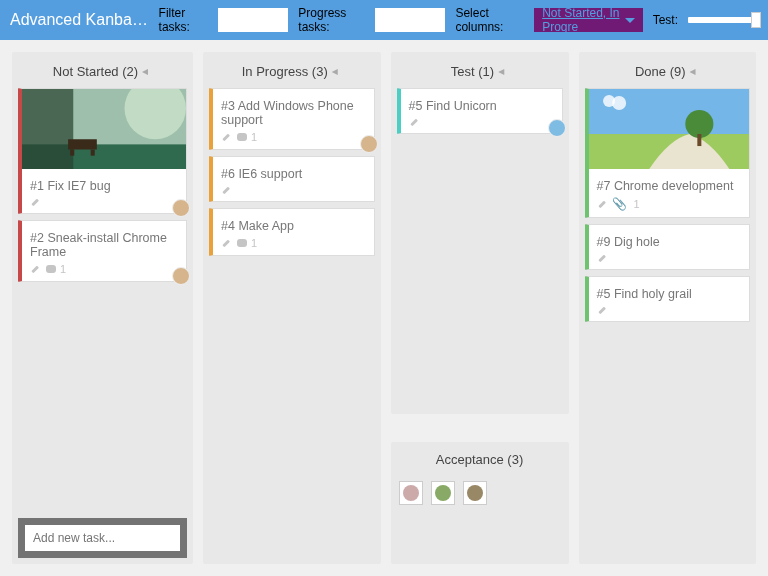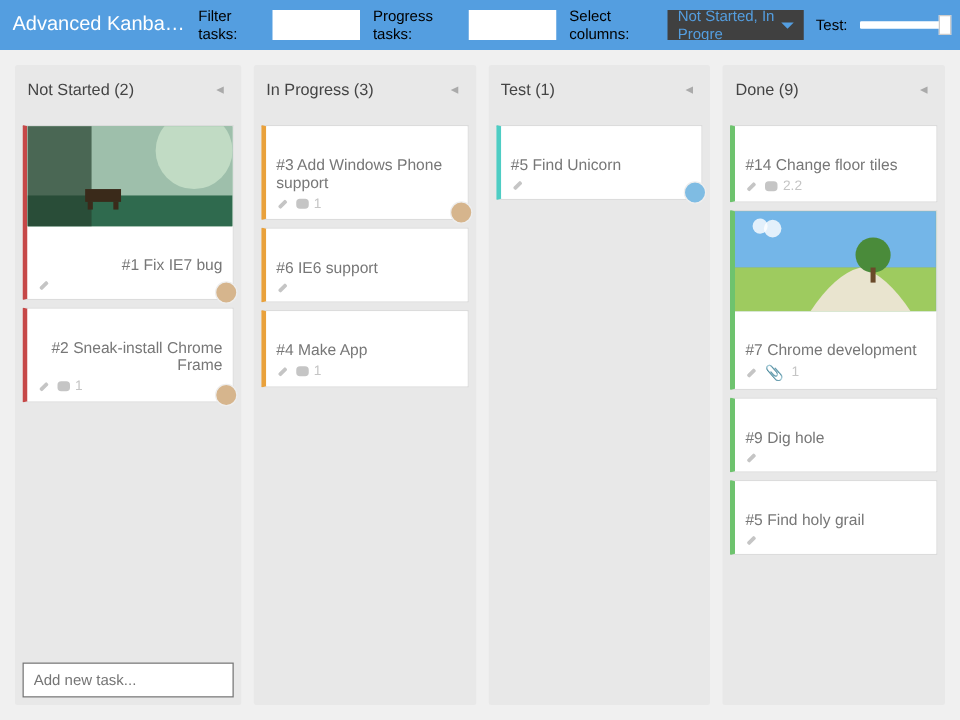--- a/index.html
+++ b/index.html
@@ -3,66 +3,66 @@
 <meta charset="utf-8">
 <style>
 * { box-sizing: border-box; margin: 0; padding: 0; }
 body { font-family: "Helvetica Neue", Arial, sans-serif; background: #f0f0f0; font-size: 13px; color: #555; width: 768px; height: 576px; overflow: hidden; }
 
 
 .header { background: #549ee0; color: #fff; height: 40px; display: flex; align-items: center; padding: 0 10px; gap: 10px; }
 .app-title { font-size: 16px; font-weight: 300; white-space: nowrap; overflow: hidden; text-overflow: ellipsis; max-width: 140px; }
 .hlabel { font-size: 12px; color: #000000; font-weight: 300; }
 .hinput { border: none; background: #fff; height: 24px; width: 70px; padding: 0 4px; font-size: 12px; }
-.hselect { background: #404040; color: #549ee0; height: 24px; width: 130px; padding: 0 8px; display: flex; align-items: center; justify-content: space-between; font-size: 12px; cursor: pointer; }
+.hselect { background: #701a75; color: #549ee0; height: 24px; width: 130px; padding: 0 8px; display: flex; align-items: center; justify-content: space-between; font-size: 12px; cursor: pointer; text-decoration: underline; }
 .hselect .tri { width:0; height:0; border-left:5px solid transparent; border-right:5px solid transparent; border-top:5px solid #549ee0; }
 .zoom { display:flex; align-items:center; }
 .zoom .track { width: 70px; height: 6px; background:#fff; position:relative; border-radius: 1px; }
 .zoom .thumb { position:absolute; right:-3px; top:-5px; width:10px; height:16px; background:#fff; border:1px solid #ccc; }
 
 
 .board { display: flex; gap: 10px; padding: 12px; height: calc(100% - 40px); }
 .lane { background: #e8e8e8; width: 181px; display: flex; flex-direction: column; border-radius: 2px; }
 .lane.mid-wrap { background:transparent; display:flex; flex-direction:column; gap:28px; width:181px; }
 .subcol { background:#e8e8e8; border-radius:2px; display:flex; flex-direction:column; }
 .subcol.test { flex: 1 1 240px; }
 .subcol.accept { flex: 1; }
-.col-head { display:flex; align-items:center; justify-content:space-between; padding: 10px 10px 20px; color:#444; font-size:13px; }
+.col-head { display:flex; align-items:center; justify-content:center; padding: 10px 10px 8px; color:#444; font-size:13px; }
 .col-head .chev { color:#aaa; cursor:pointer; font-size: 12px; padding:2px 4px; }
 .col-body { padding: 0 6px 6px; flex:1; overflow:hidden; display:flex; flex-direction:column; gap:6px; }
 
 
 .card { background:#fff; border:1px solid #dcdcdc; border-left-width:4px; border-radius:1px; position:relative; }
-.card.red { border-left-color:#c64848;text-align:right; }
+.card.red { border-left-color:#c64848; }
 .card.orange { border-left-color:#e9a13b; }
 .card.aqua { border-left-color:#4ecdc4; }
 .card.green { border-left-color:#6ec36e; }
 .card-img { width:100%; height:80px; background:#7fae8f; }
-.card-title { padding: 24px 8px 2px; color:#777; font-size:12.5px; }
+.card-title { padding: 10px 8px 2px; color:#777; font-size:12.5px; }
 .card-meta { padding: 2px 8px 6px; display:flex; align-items:center; gap:6px; color:#c5c5c5; font-size:11px; }
 .icon { display:inline-block; }
 .pencil { width:10px; height:10px; position:relative; }
 .pencil:before { content:""; position:absolute; width:8px; height:2.5px; background:#c5c5c5; transform:rotate(-45deg); top:4px; left:1px; border-radius:1px; }
 .comment { color:#c5c5c5; font-size:11px; display:flex; align-items:center; gap:2px;}
 .comment:before { content:""; display:inline-block; width:10px; height:8px; background:#c5c5c5; border-radius:3px; margin-right:2px;}
 .attach { color:#c5c5c5; font-size:12px;}
 .avatar { width:18px; height:18px; border-radius:50%; background:#d6b58d; border:1px solid #eee; position:absolute; right:-4px; bottom:-4px; }
 .avatar.blue { background:#7fbce3; }
 
 
 .accept-avatars { display:flex; gap:8px; padding:6px 8px 10px;}
 .accept-avatars .av { width:24px; height:24px; border:1px solid #ccc; background:#fff; display:flex; align-items:center; justify-content:center; }
 .accept-avatars .av .in { width:16px; height:16px; border-radius:50%; background:#caa; }
 .accept-avatars .av:nth-child(2) .in { background:#8a6; }
 .accept-avatars .av:nth-child(3) .in { background:#986; }
 
 .stripes { flex:1; margin:0 6px 6px 68px; background: repeating-linear-gradient(45deg,#e3e3e3,#e3e3e3 8px,#efefef 8px,#efefef 16px); border-radius:2px;}
 
 
-.add-task { margin:6px; background:#fff; border:1px solid #737373; padding:6px 8px; color:#bbb; font-size:12px; }
+.add-task { margin:6px; background:#fff; border:7px solid #737373; padding:6px 8px; color:#bbb; font-size:12px; }
 
 
 svg { display:block; }
 </style>
 </head>
 <body>
 
 <div class="header">
   <div class="app-title">Advanced Kanban Bo…</div>
   <span class="hlabel">Filter tasks:</span>
@@ -163,37 +163,47 @@
       <div class="col-body">
         <div class="card aqua">
           <div class="card-title">#5 Find Unicorn</div>
           <div class="card-meta">
               <span class="icon pencil"></span>
             </div>
           <div class="avatar blue"></div>
         </div>
       </div>
     </div>
+    <div class="subcol accept">
+      <div class="col-head">
+        <span>Acceptance (3)</span>
+      </div>
+      <div style="display:flex; flex:1;">
+        <div class="accept-avatars">
+          <div class="av">
+              <div class="in"></div>
+            </div>
+          <div class="av">
+              <div class="in"></div>
+            </div>
+          <div class="av">
+              <div class="in"></div>
+            </div>
+        </div>
+        <div class="stripes"></div>
+      </div>
+    </div>
   </div>
 
   <div class="lane">
     <div class="col-head">
       <span>Done (9)</span>
       <span class="chev">◂</span>
     </div>
     <div class="col-body">
-      <div class="card green">
-        <div class="card-title">#14 Change floor tiles</div>
-        <div class="card-meta">
-          <span class="icon pencil"></span>
-          <span class="comment">
-              <span>2.2</span>
-            </span>
-        </div>
-      </div>
       <div class="card green">
         <svg class="card-img" viewBox="0 0 160 80" preserveAspectRatio="xMidYMid slice">
           <rect width="160" height="45" fill="#74b6e8"></rect>
           <rect y="45" width="160" height="35" fill="#9ecb5f"></rect>
           <path d="M60 80 Q80 50 100 45 Q120 50 140 80 Z" fill="#e9e4cf"></path>
           <circle cx="110" cy="35" r="14" fill="#4a8b3a"></circle>
           <rect x="108" y="45" width="4" height="12" fill="#6a4a2a"></rect>
           <circle cx="20" cy="12" r="6" fill="#fff" opacity="0.8"></circle>
             <circle cx="30" cy="14" r="7" fill="#fff" opacity="0.8"></circle>
         </svg>

